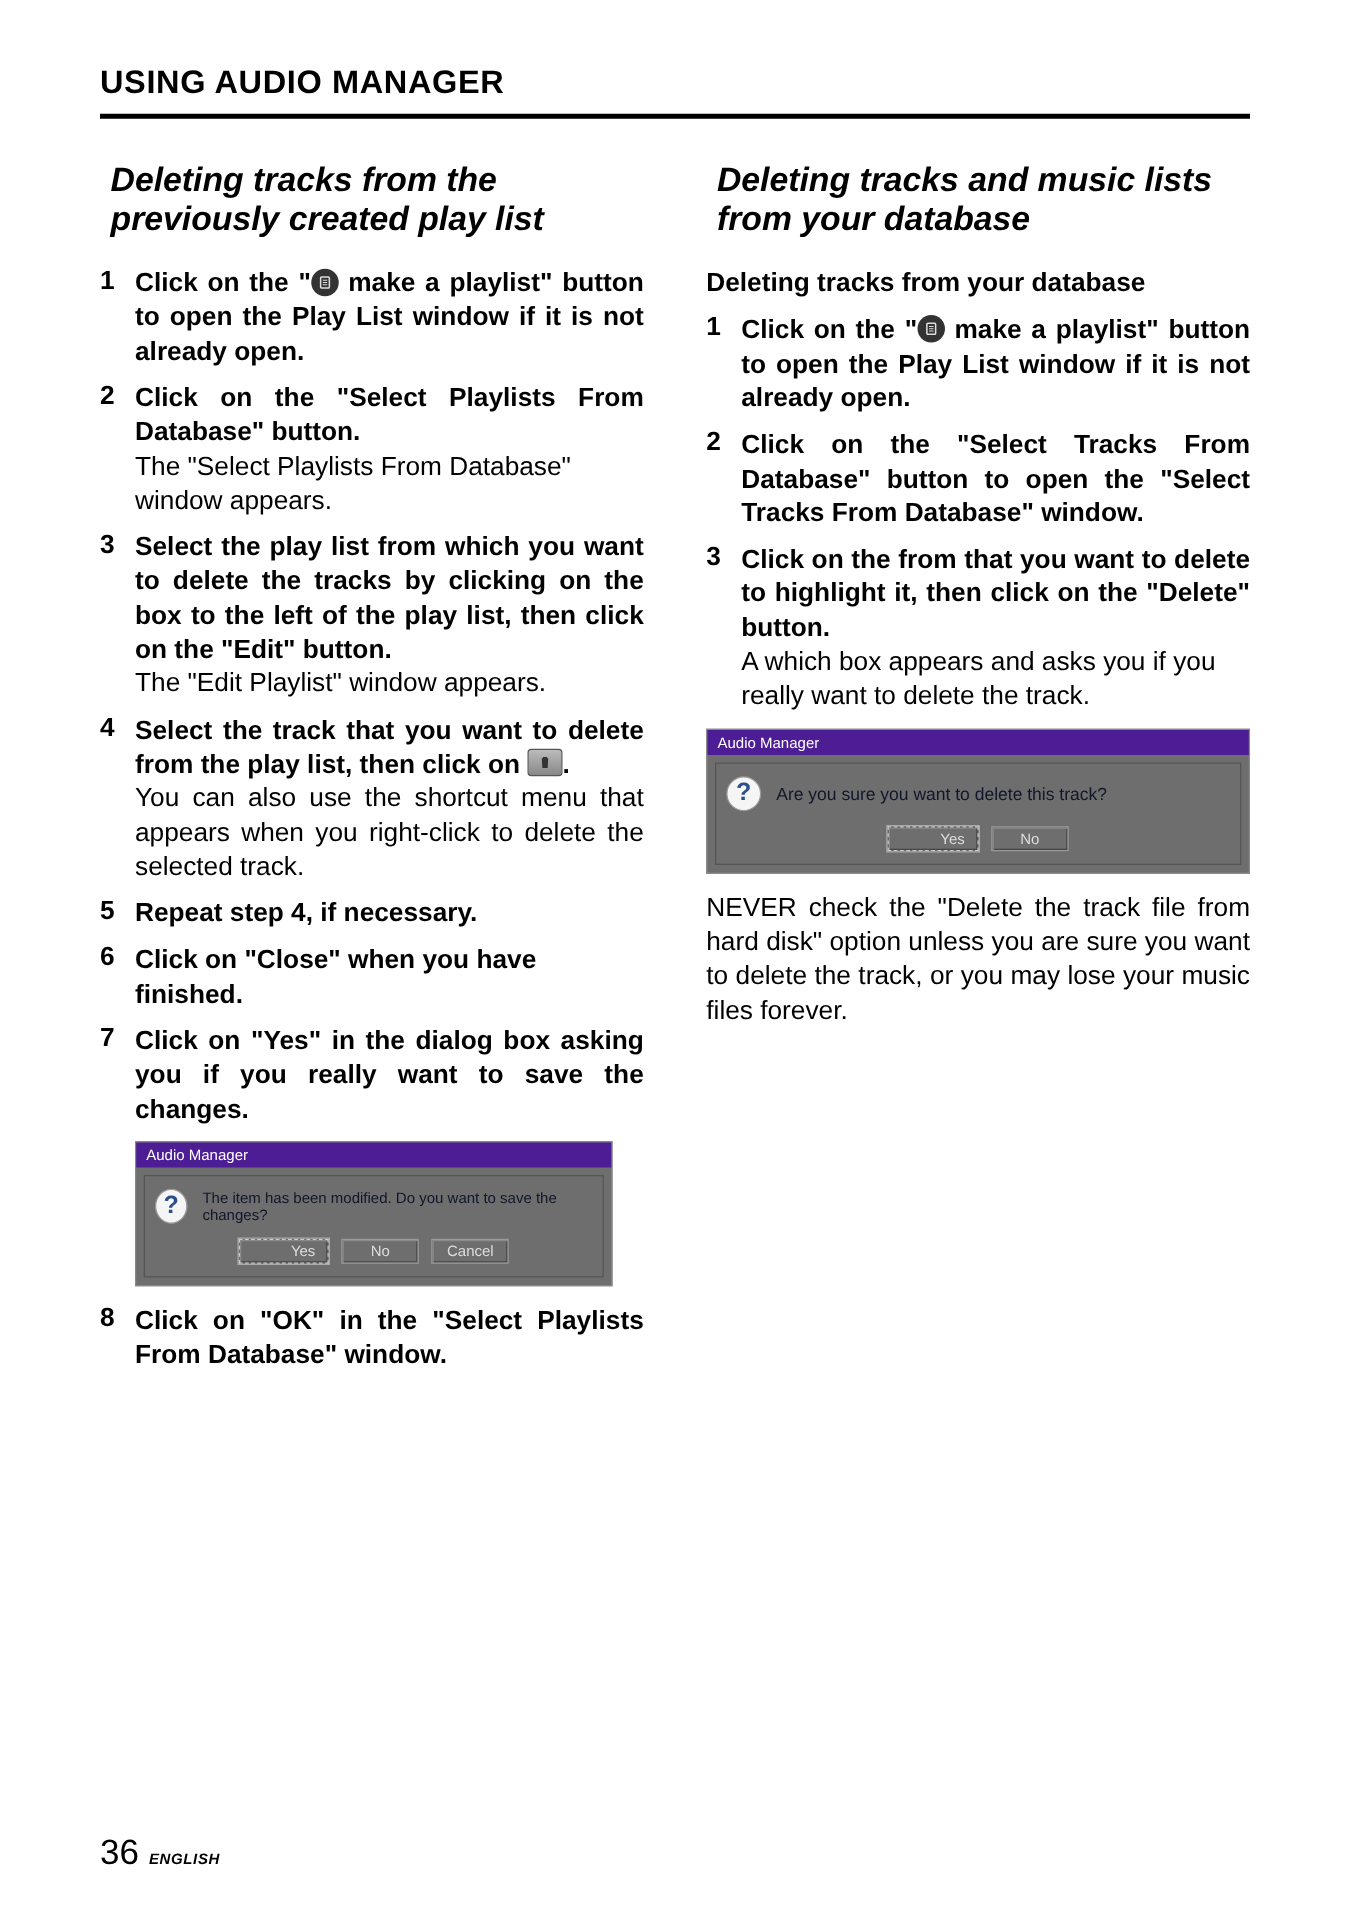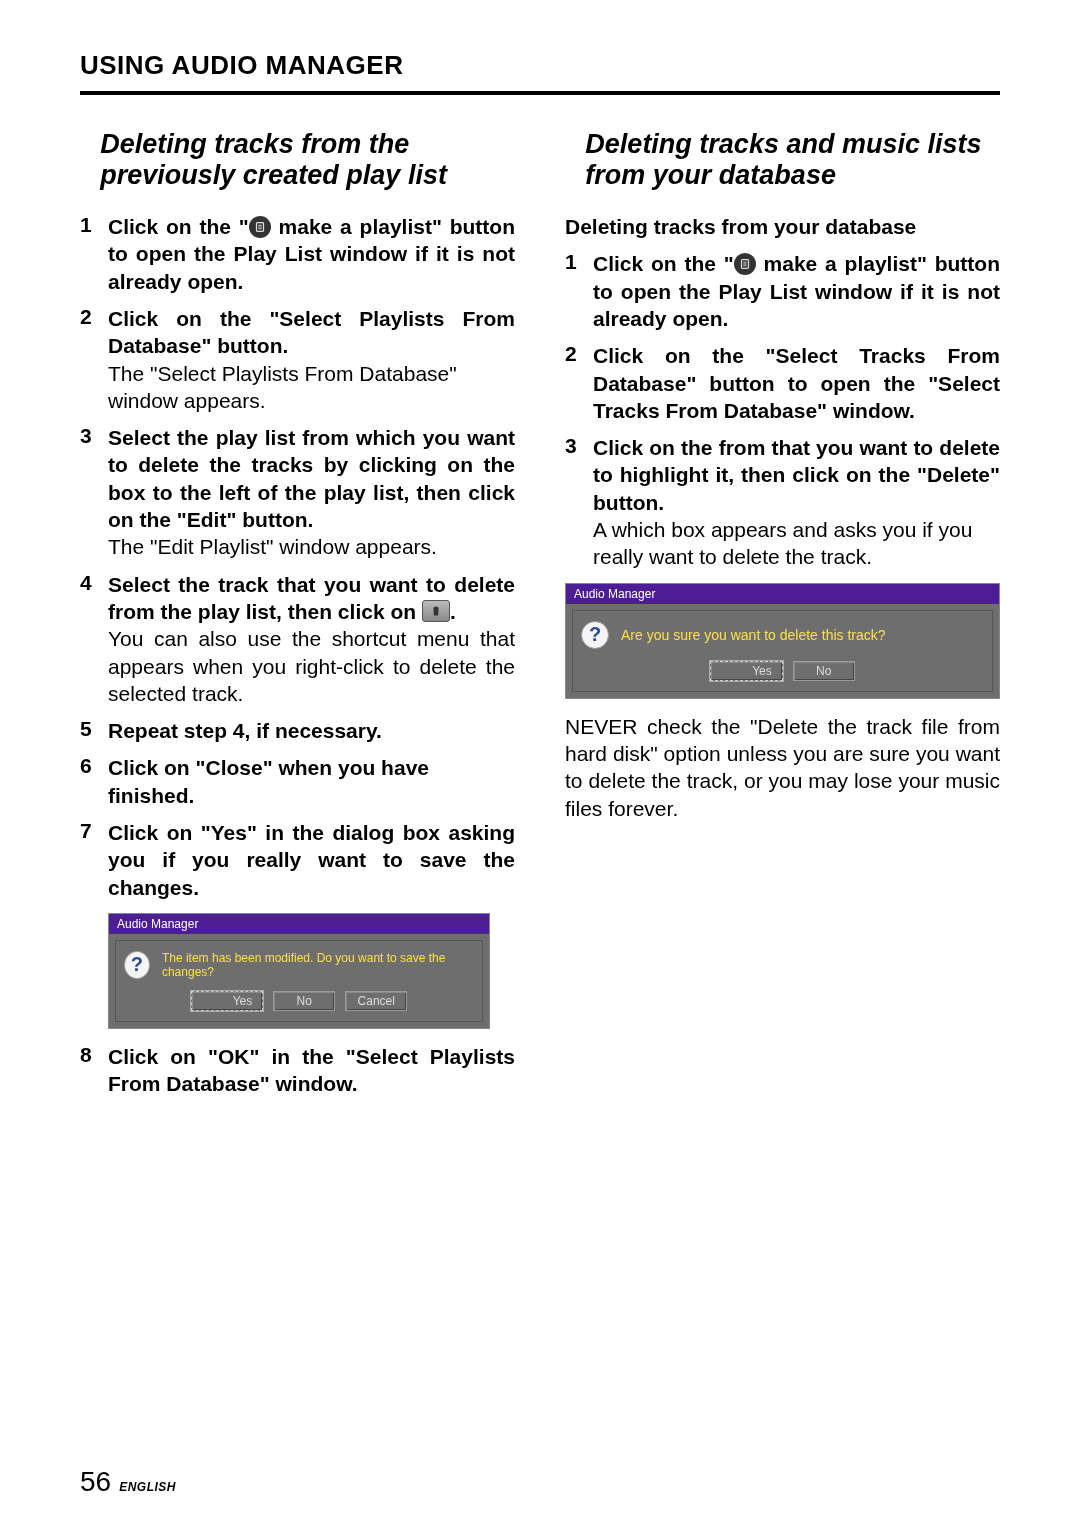--- a/index.html
+++ b/index.html
@@ -25,21 +25,21 @@
   }
   .columns {
     display: flex;
     gap: 50px;
     margin-top: 34px;
   }
   .col { flex: 1; }
   .section-title {
     display: flex;
     align-items: flex-end;
-    gap: 14px;
+    gap: 2px;
     margin-bottom: 22px;
   }
   .section-bar {
     width: 10px;
     background: #000;
   }
   .section-h {
     font-style: italic;
     font-weight: 700;
     font-size: 27px;
@@ -144,21 +144,21 @@
   .qmark {
     width: 28px; height: 28px;
     border-radius: 50%;
     background: #f5f5f5;
     color: #2a4e8a;
     font-weight: 700;
     font-size: 20px;
     display: flex; align-items: center; justify-content: center;
     border: 1px solid #999;
   }
-  .dialog .msg-text { font-size: 12px; color: #fde047; }
+  .dialog .msg-text { font-size: 12px; color: #0f172a; }
   .dialog-2 .msg-text { font-size: 14px; }
   .btn-row { display: flex; gap: 10px; justify-content: center; }
   .win-btn {
     min-width: 62px;
     padding: 2px 10px;
     font-size: 12px;
     background: #6e6e6e;
     color: #ddd;
     border: 1px solid #9a9a9a;
     box-shadow: inset 1px 1px 0 #8a8a8a, inset -1px -1px 0 #444;
@@ -313,15 +313,15 @@
           <button class="win-btn">No</button>
         </div>
       </div>
     </div>
 
     <div class="post-dialog">NEVER check the "Delete the track file from hard disk" option unless you are sure you want to delete the track, or you may lose your music files forever.</div>
   </div>
 </div>
 
 <div class="footer">
-  <span class="pg">56</span>
+  <span class="pg">36</span>
   <span class="lang">ENGLISH</span>
 </div>
 
 </body></html>

